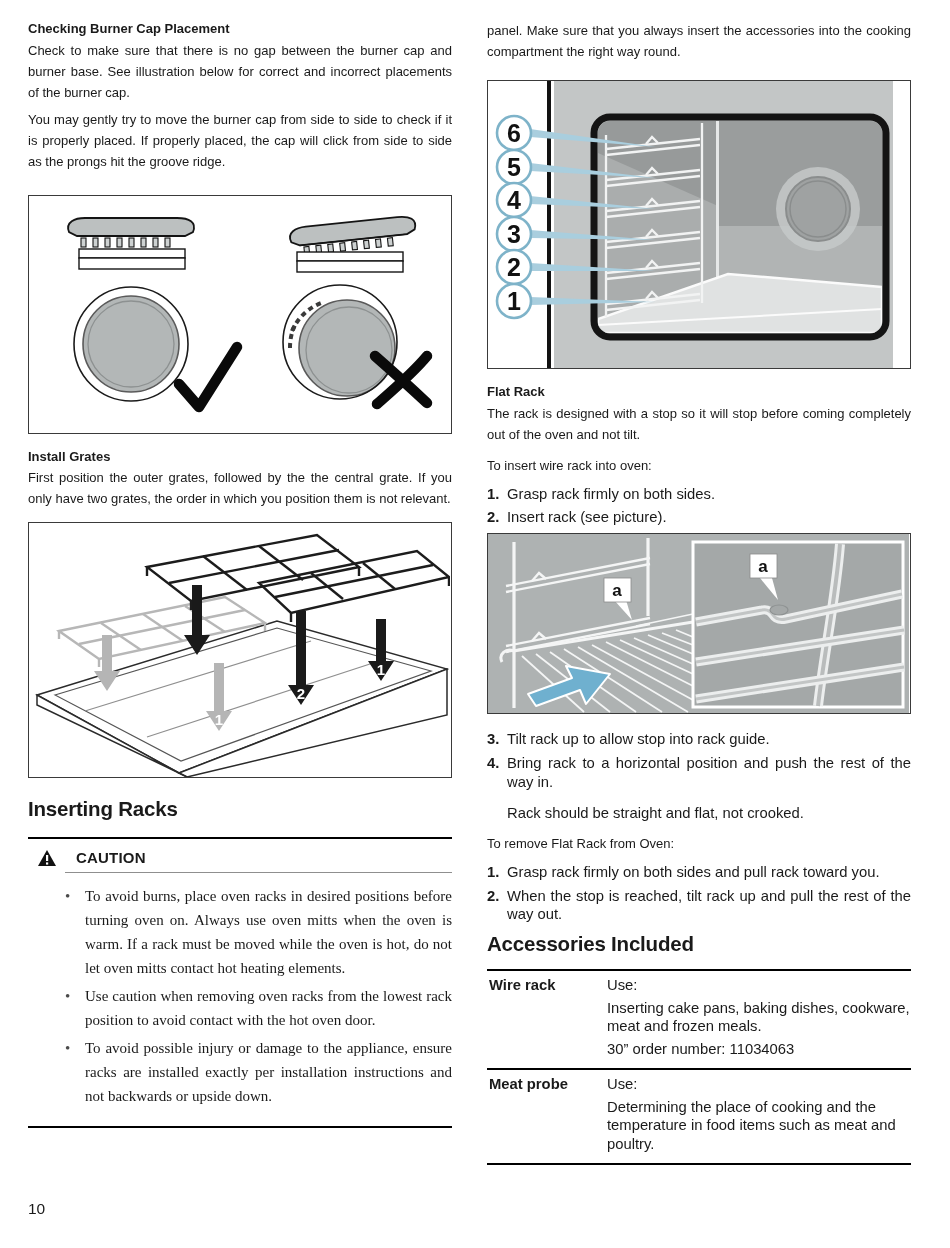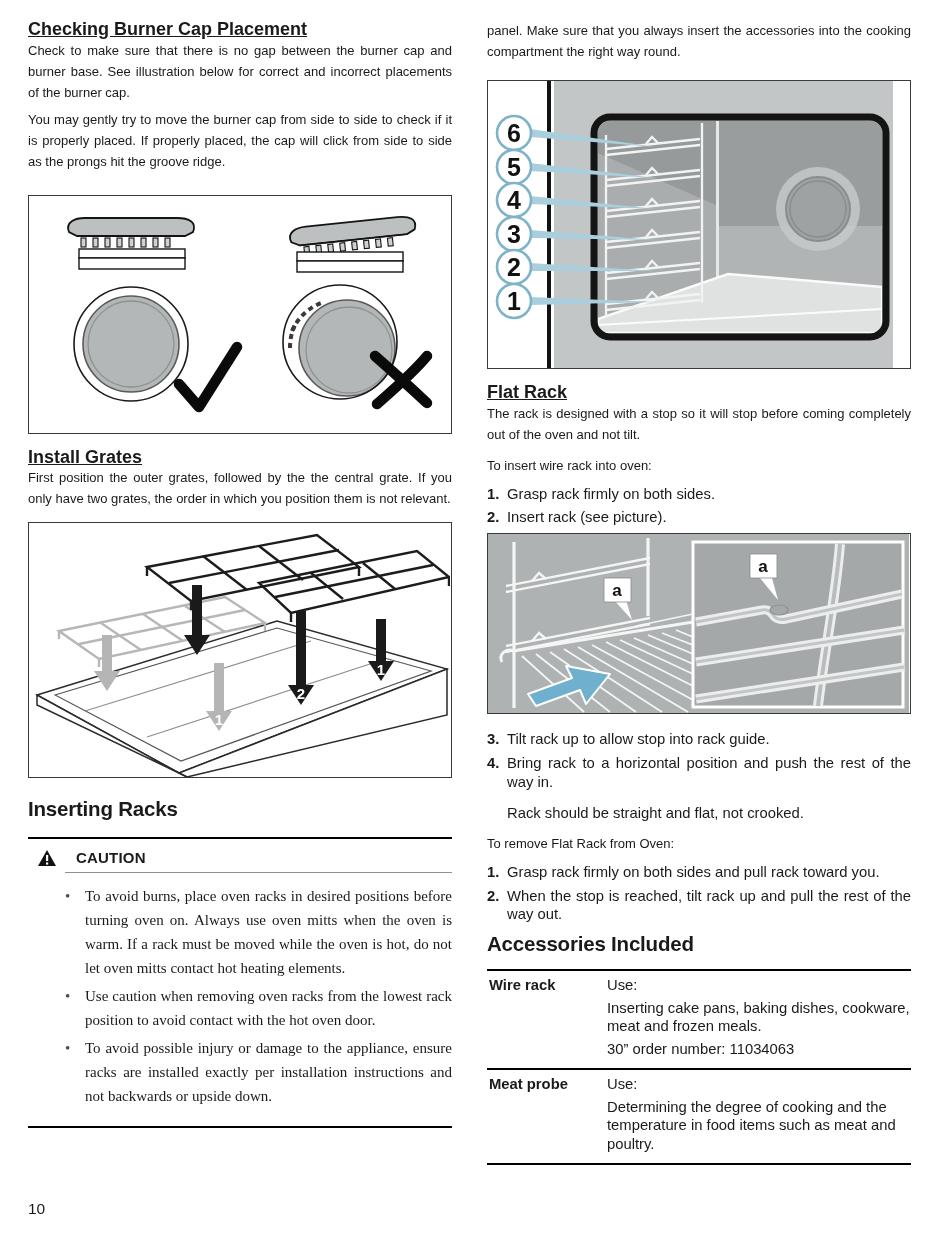--- a/index.html
+++ b/index.html
@@ -9,21 +9,21 @@
     font-family: "Liberation Sans", sans-serif;
     color: #1a1a1a;
     position: relative;
     overflow: hidden;
   }
   .col { position: absolute; top: 20px; width: 424px; }
   .col-left  { left: 28px; }
   .col-right { left: 487px; }
 
   .body-text, .p { font-size: 13px; line-height: 21px; text-align: justify; }
-  .subhead { font-size: 18px; font-weight: bold; line-height: 18.7px; text-decoration: underline; }
+  .subhead { font-size: 13px; font-weight: bold; line-height: 18.7px; }
   .bighead { font-size: 20.5px; font-weight: bold; letter-spacing: -0.2px; }
 
   .figure { border: 1.5px solid #3a3a3a; background: #fff; display:block; }
   .figure svg { display:block; }
 
   
   .caution { border-top: 2.5px solid #000; border-bottom: 2px solid #000; margin-top: 16px; }
   .caution-head { display:flex; align-items:center; padding: 10px 0 6px 10px; }
   .caution-head .tri { width: 18px; height: 16px; margin-right: 20px; flex:none; }
   .caution-label { font-size: 15px; font-weight: bold; letter-spacing: .2px; }
@@ -406,19 +406,19 @@
       <div class="acc-cell">
         <div>Use:</div>
         <div class="gap">Inserting cake pans, baking dishes, cookware, meat and frozen meals.</div>
         <div class="gap">30” order number: 11034063</div>
       </div>
     </div>
     <div class="acc-row" style="border-bottom-width:2px">
       <div class="acc-name">Meat probe</div>
       <div class="acc-cell">
         <div>Use:</div>
-        <div class="gap">Determining the degree of cooking and the temperature in food items such as meat and poultry.</div>
+        <div class="gap">Determining the place of cooking and the temperature in food items such as meat and poultry.</div>
       </div>
     </div>
   </div>
 </div>
 
 <div class="page-num">10</div>
 
 </body></html>

